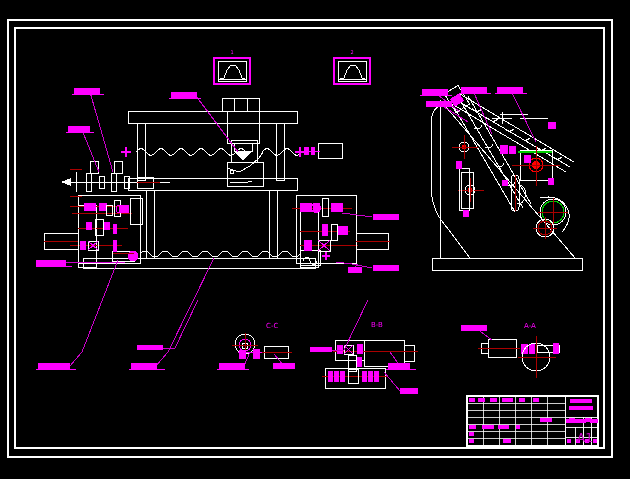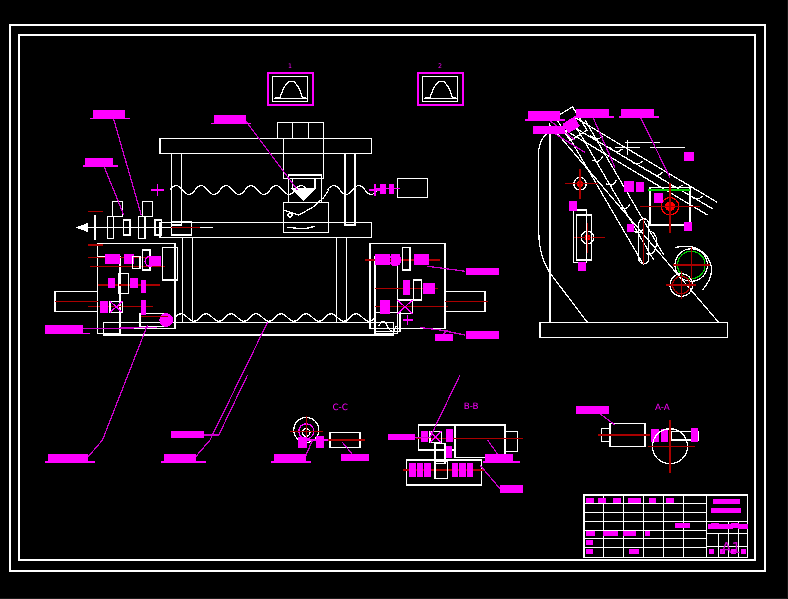--- a/index.html
+++ b/index.html
@@ -1,19 +1,19 @@
 <!DOCTYPE html>
 <html><head>
 <meta charset="utf-8">
 <title>CAD Assembly Drawing</title>
 <style>
   html,body{margin:0;padding:0;background:#000;}
   body{width:630px;height:479px;overflow:hidden;
        font-family:"DejaVu Sans", sans-serif;}
-  #stage{position:relative;width:630px;height:479px;background:#737373;}
+  #stage{position:relative;width:630px;height:479px;background:#86efac;}
   #cad{position:absolute;left:0;top:0;}
 </style>
 </head>
 <body>
 
 <div id="stage">
 
 <svg id="cad" width="630" height="479" viewBox="0 0 630 479" shape-rendering="crispEdges">
 
   <rect x="0" y="0" width="630" height="479" fill="#000"></rect>

